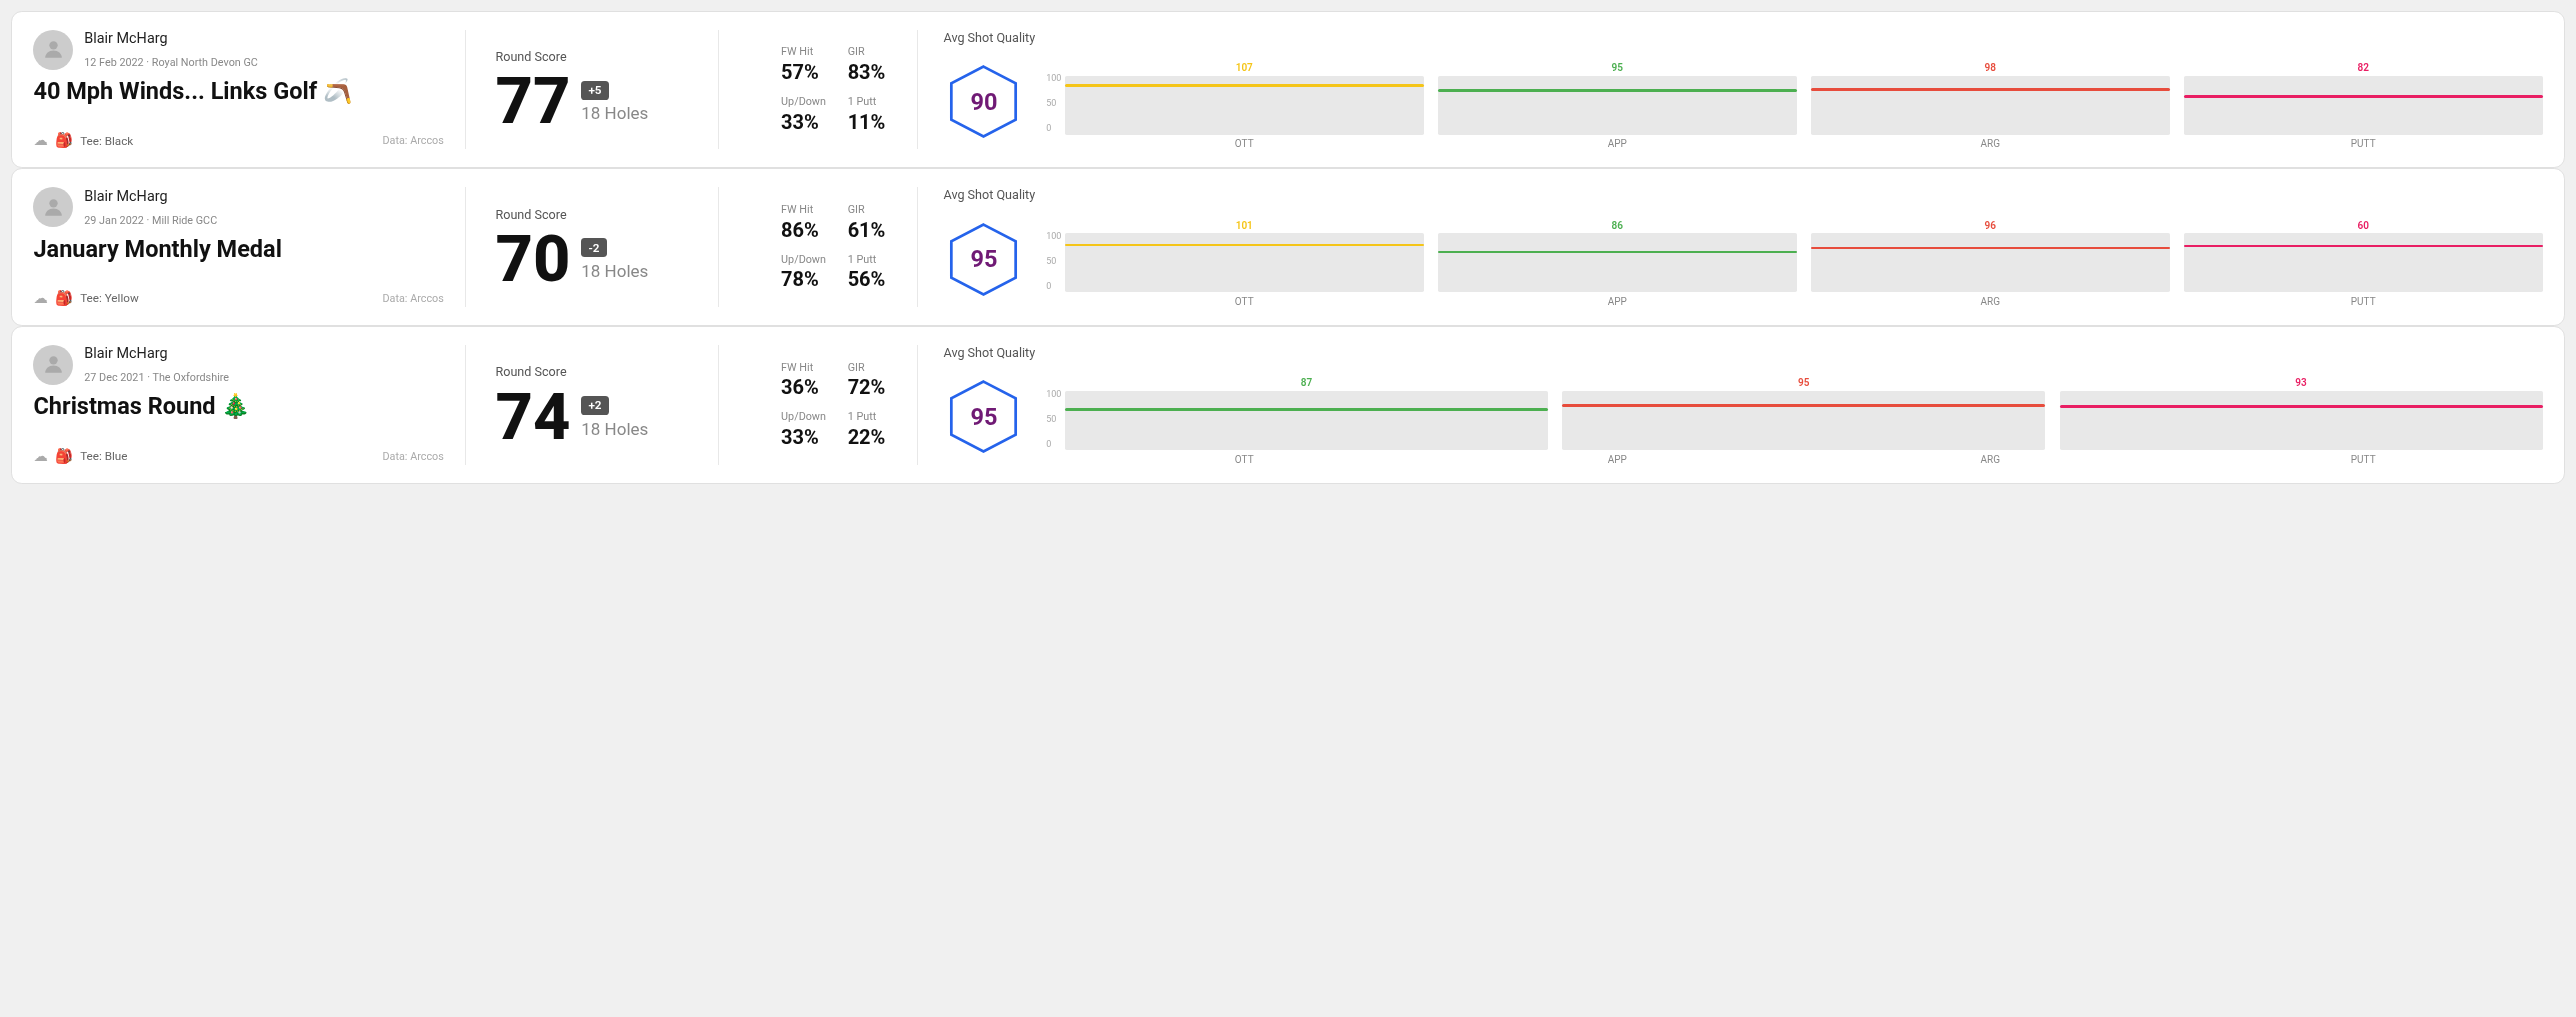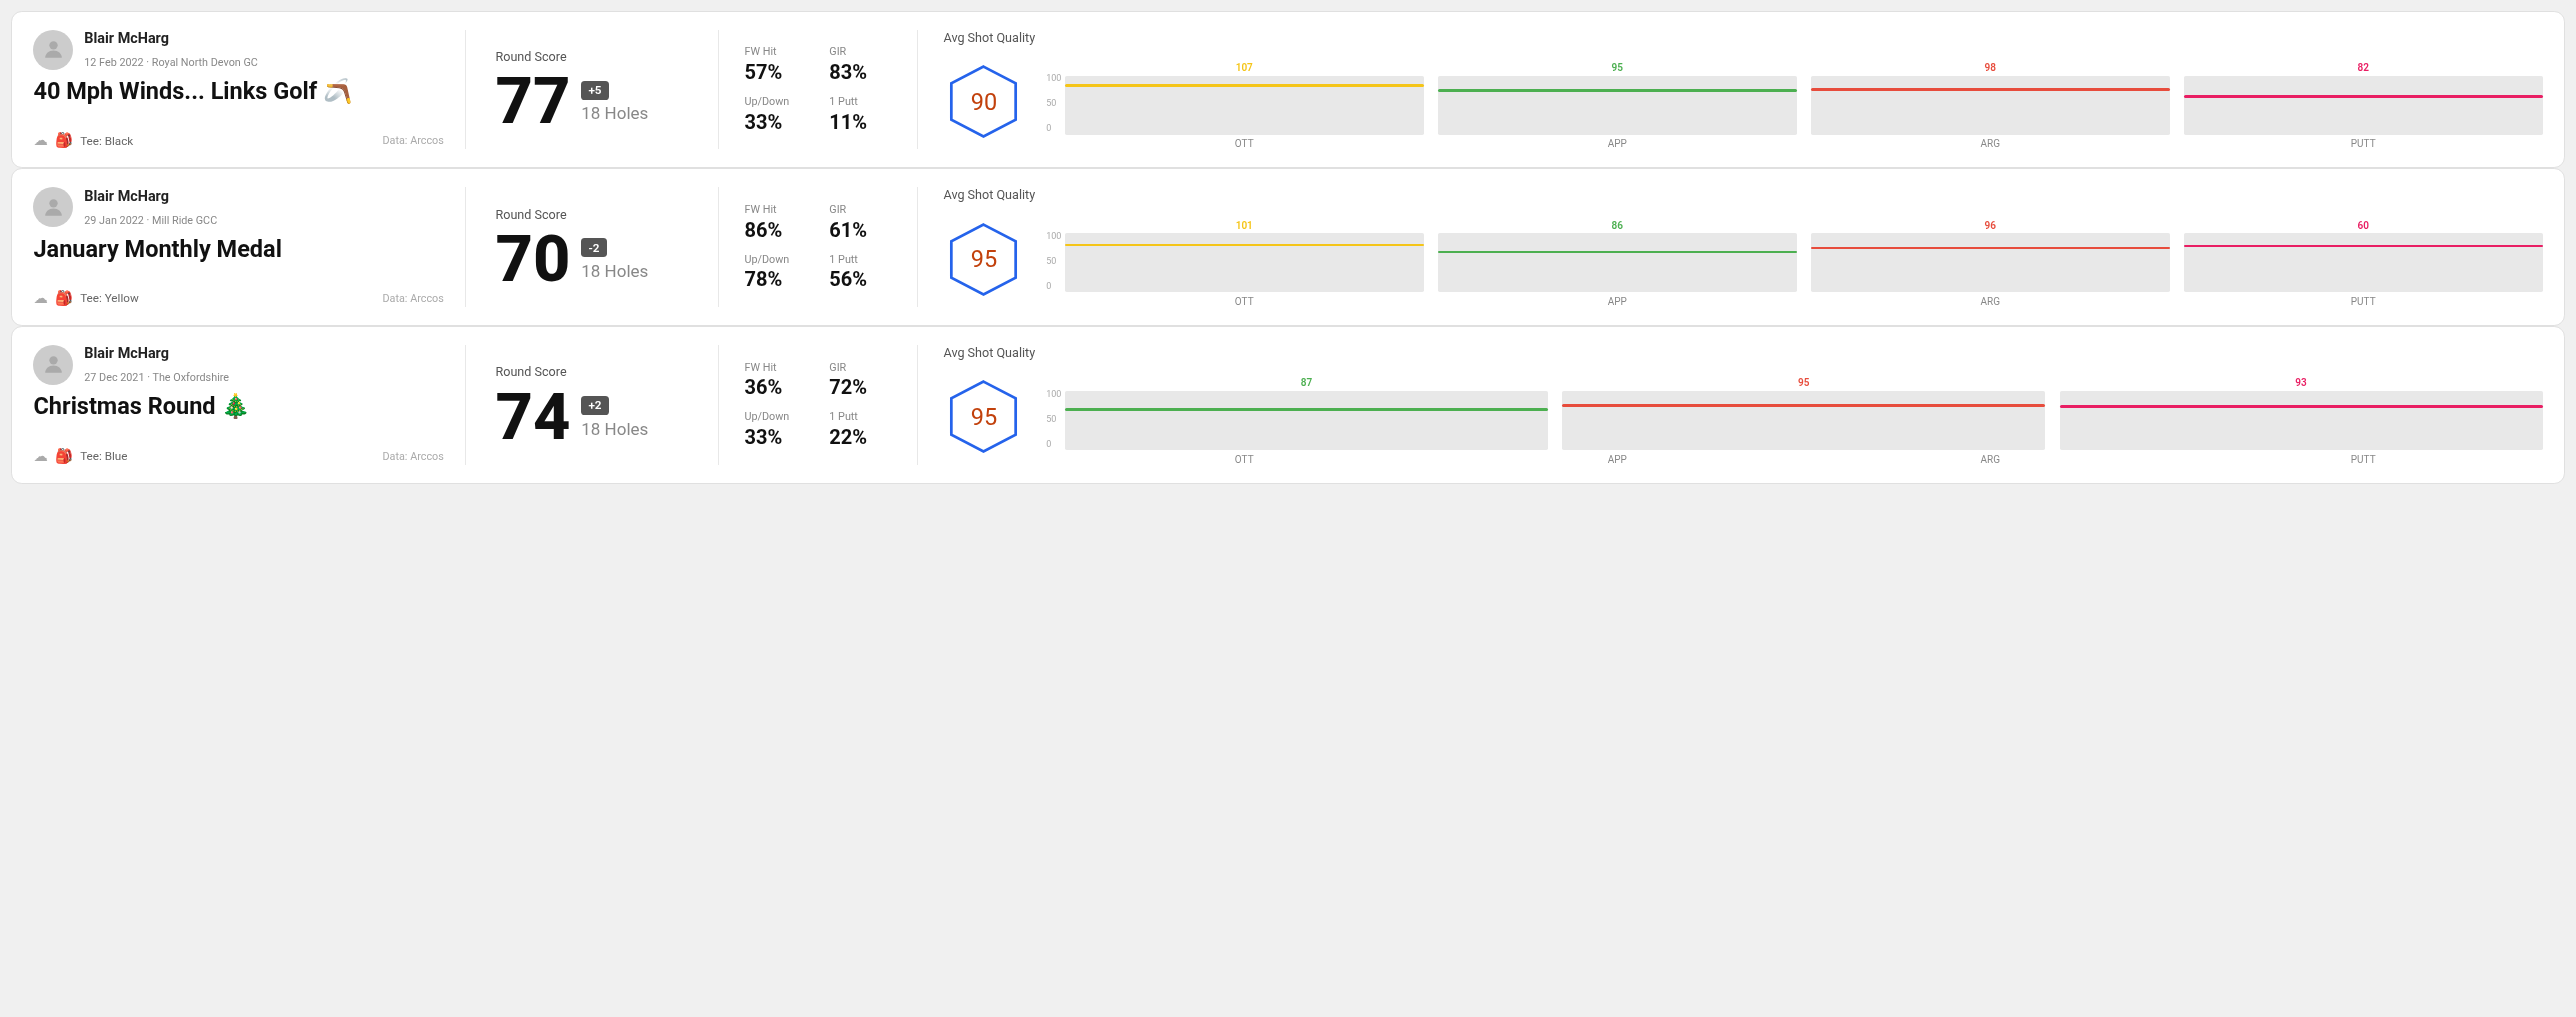--- a/index.html
+++ b/index.html
@@ -41,21 +41,21 @@
       border-radius: 50%;
       background: #ccc;
       display: flex;
       align-items: center;
       justify-content: center;
       flex-shrink: 0;
     }
     .avatar svg { width: 25px; height: 25px; }
     .user-info .name {
       font-size: 14.4px;
-      font-weight: 700;
+      font-weight: 400;
       color: #222;
     }
     .user-info .date-venue {
       font-size: 10.8px;
       color: #888;
       margin-top: 9px;
     }
     .round-title {
       font-size: 23.5px;
       font-weight: 700;
@@ -132,20 +132,21 @@
       font-size: 17px;
       color: #888;
     }
     .stats-section {
       flex: 0 0 199px;
       padding: 0 25px;
       display: flex;
       flex-direction: column;
       justify-content: center;
       border-right: 0.9px solid #e8e8e8;
+      align-items: flex-end;
     }
     .stats-grid {
       display: grid;
       grid-template-columns: 1fr 1fr;
       gap: 10.8px 21.7px;
     }
     .stat-item .stat-label {
       font-size: 10.8px;
       color: #888;
       margin-bottom: 1.8px;
@@ -188,22 +189,22 @@
     .hexagon svg {
       width: 77px;
       height: 77px;
     }
     .hexagon-score {
       position: absolute;
       top: 50%;
       left: 50%;
       transform: translate(-50%, -50%);
       font-size: 23.5px;
-      font-weight: 400;
-      color: #c2410c;
+      font-weight: 700;
+      color: #701a75;
     }
     .bar-chart {
       flex: 1;
       display: flex;
       flex-direction: column;
     }
     .chart-area {
       display: flex;
       gap: 14.4px;
       align-items: flex-end;

